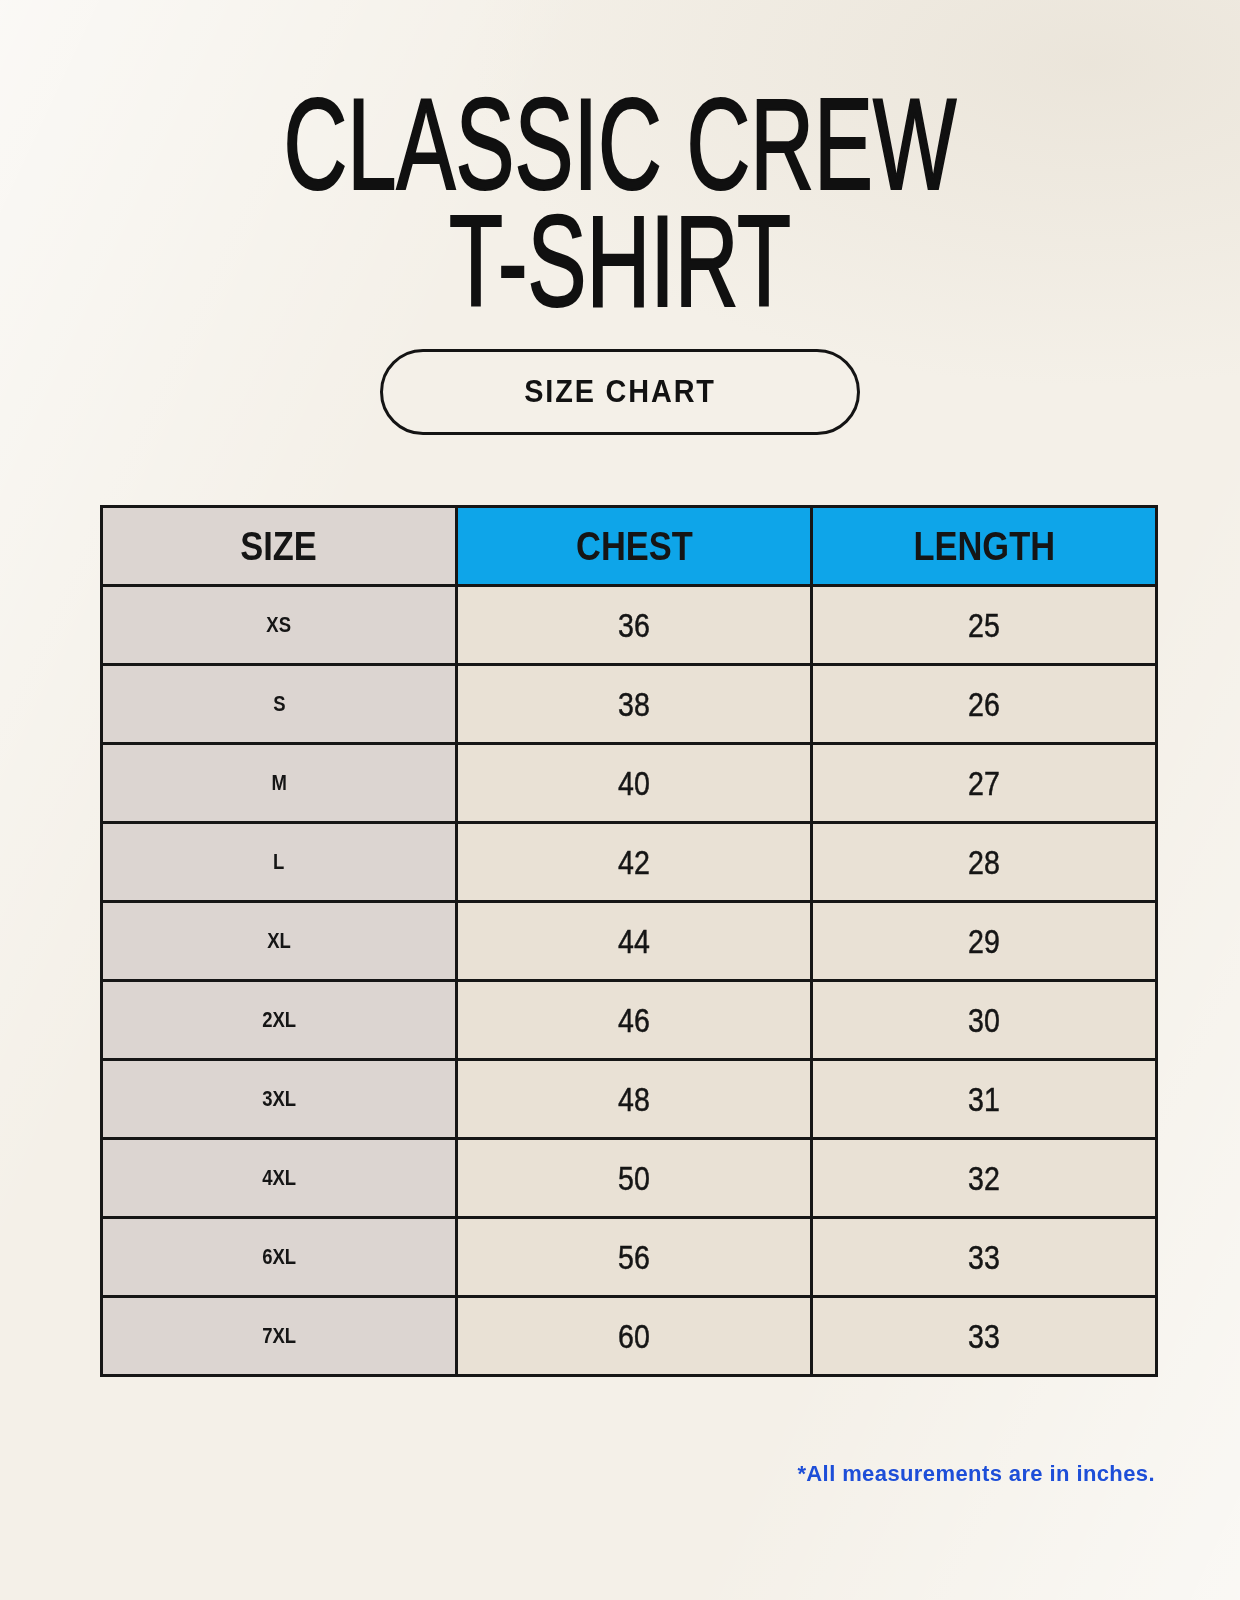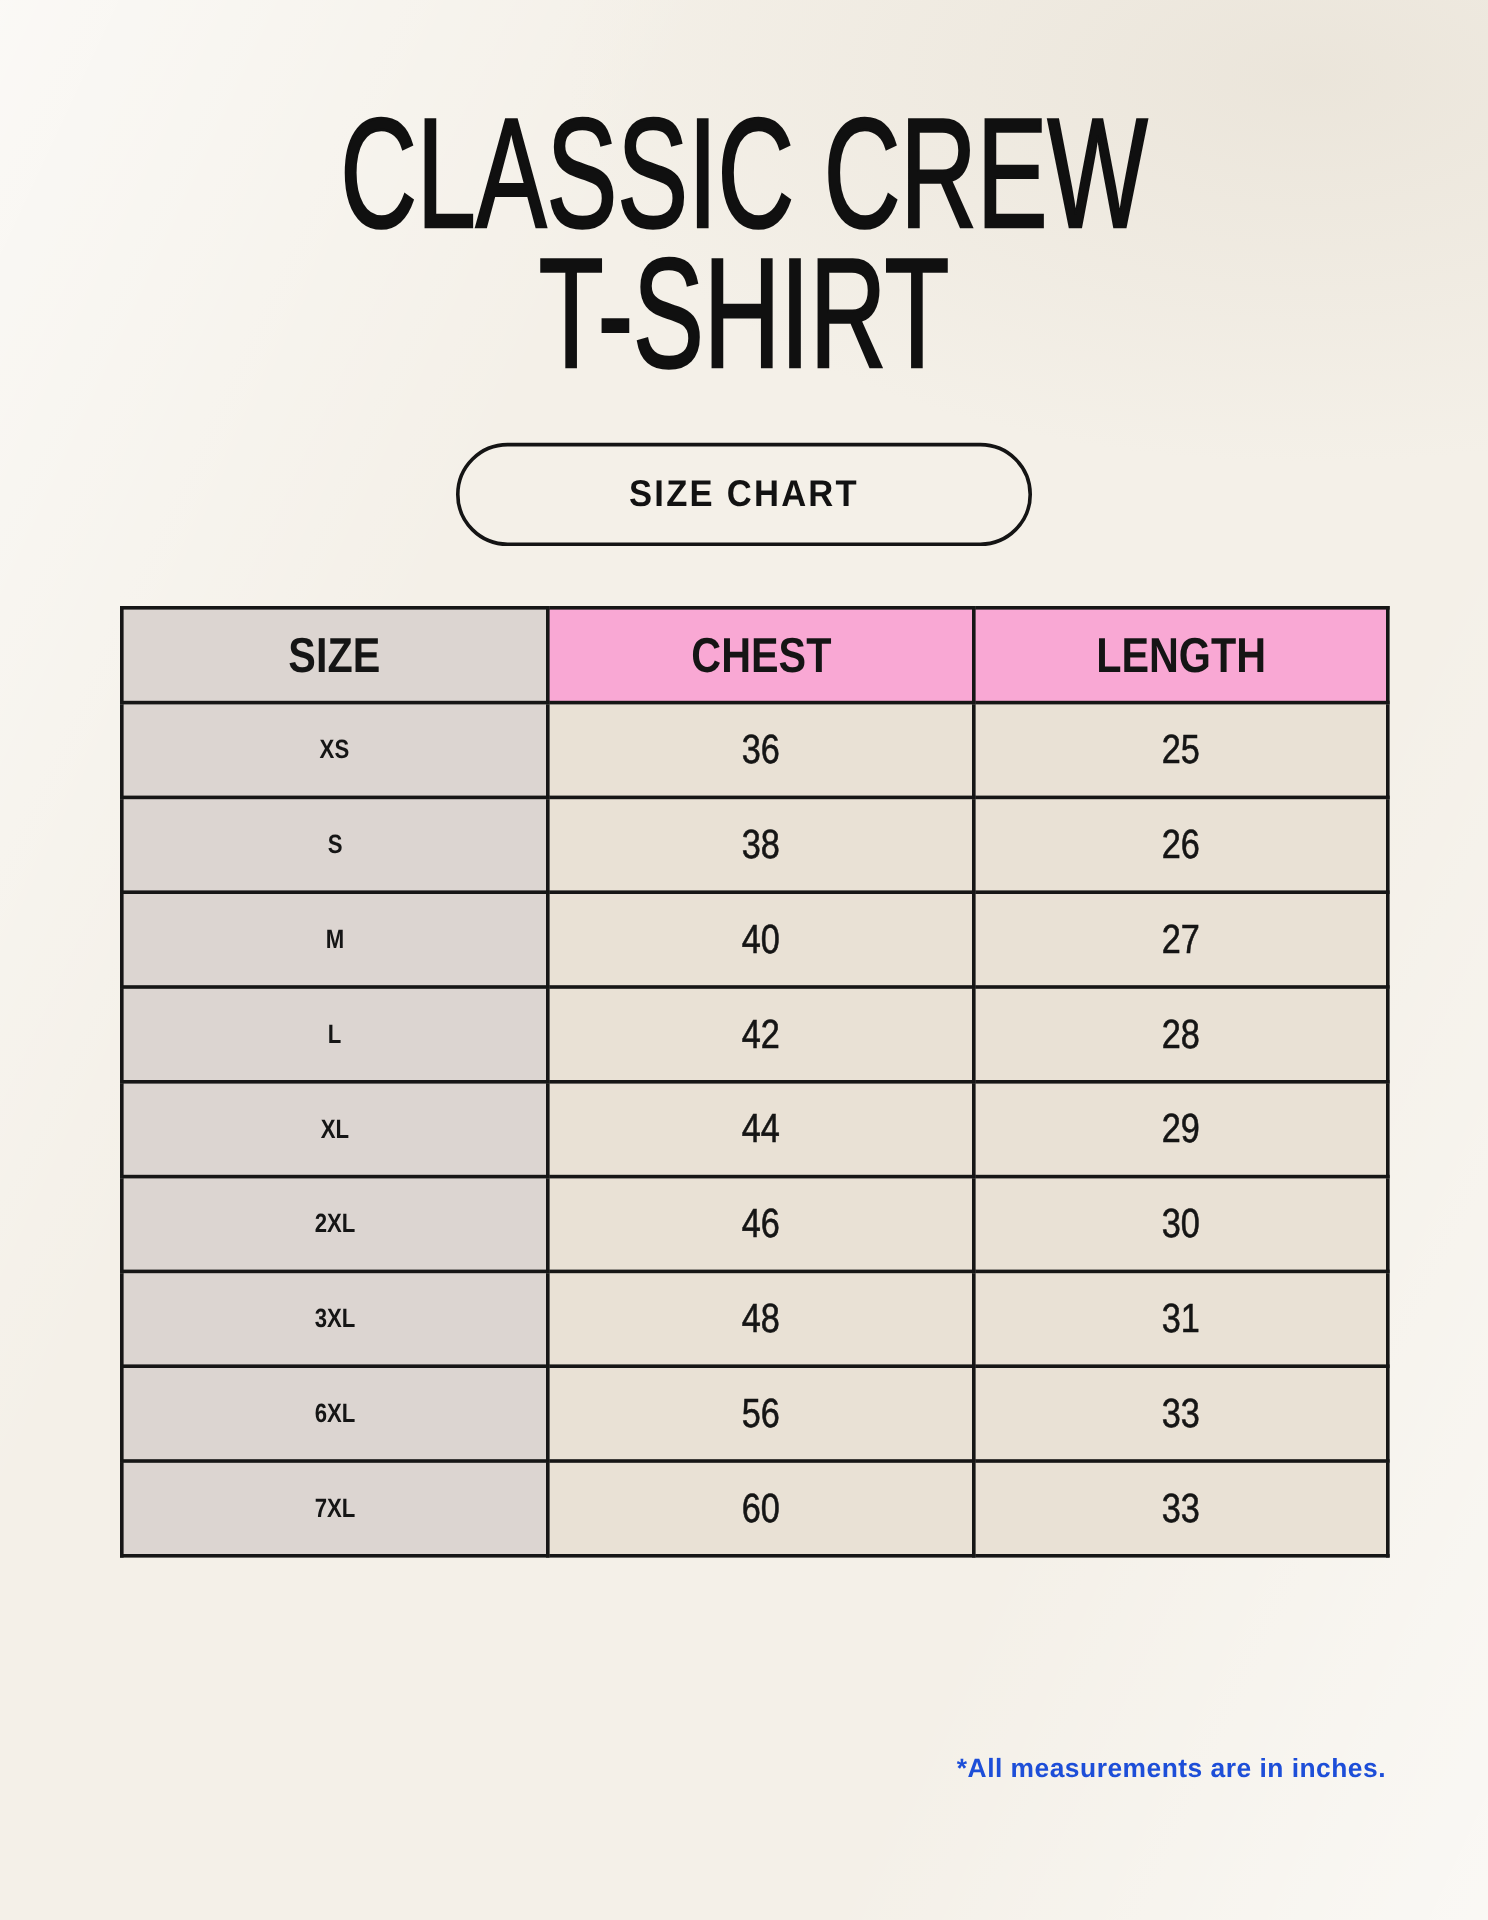--- a/index.html
+++ b/index.html
@@ -35,21 +35,21 @@
     letter-spacing: 0px;
     transform: scaleX(0.68);
     transform-origin: 50% 0;
     -webkit-text-stroke: 2.2px #101010;
   }
   .title .line { display: block; }
 
   
   .pill {
     position: absolute;
-    top: 369px;
+    top: 349px;
     left: 50%;
     transform: translateX(-50%);
     width: 474px;
     height: 80px;
     border: 3.5px solid #141414;
     border-radius: 48px;
     background: transparent;
     display: flex;
     align-items: center;
     justify-content: center;
@@ -79,21 +79,21 @@
   .size-table th, .size-table td {
     border: 3.2px solid #161616;
     height: 76px;
     padding: 0;
     text-align: center;
     vertical-align: middle;
     color: #151515;
   }
   .size-table th { font-size: 41px; font-weight: 700; margin-top: 34px; }
   .size-table th.col-size   { background: #dcd5d1; }
-  .size-table th.col-accent { background: #f9a8d4; }
+  .size-table th.col-accent { background: #0ea5e9; }
   .size-table td.cell-size  { background: #dcd5d1; font-size: 22px; font-weight: 700; }
   .size-table td.cell-val   { background: #e9e1d5; font-size: 34px; font-weight: 400; margin-left: 40px;
                               -webkit-text-stroke: 0.5px #151515; }
   .cond { display: inline-block; transform: scaleX(0.84); }
 
   
   .footnote {
     position: absolute;
     top: 1461px;
     right: 85px;
@@ -161,20 +161,25 @@
           <td class="cell-size"><span class="cond">2XL</span></td>
           <td class="cell-val"><span class="cond">46</span></td>
           <td class="cell-val"><span class="cond">30</span></td>
         </tr>
         <tr>
           <td class="cell-size"><span class="cond">3XL</span></td>
           <td class="cell-val"><span class="cond">48</span></td>
           <td class="cell-val"><span class="cond">31</span></td>
         </tr>
         <tr>
+          <td class="cell-size"><span class="cond">4XL</span></td>
+          <td class="cell-val"><span class="cond">50</span></td>
+          <td class="cell-val"><span class="cond">32</span></td>
+        </tr>
+        <tr>
           <td class="cell-size"><span class="cond">6XL</span></td>
           <td class="cell-val"><span class="cond">56</span></td>
           <td class="cell-val"><span class="cond">33</span></td>
         </tr>
         <tr>
           <td class="cell-size"><span class="cond">7XL</span></td>
           <td class="cell-val"><span class="cond">60</span></td>
           <td class="cell-val"><span class="cond">33</span></td>
         </tr>
       </tbody>

